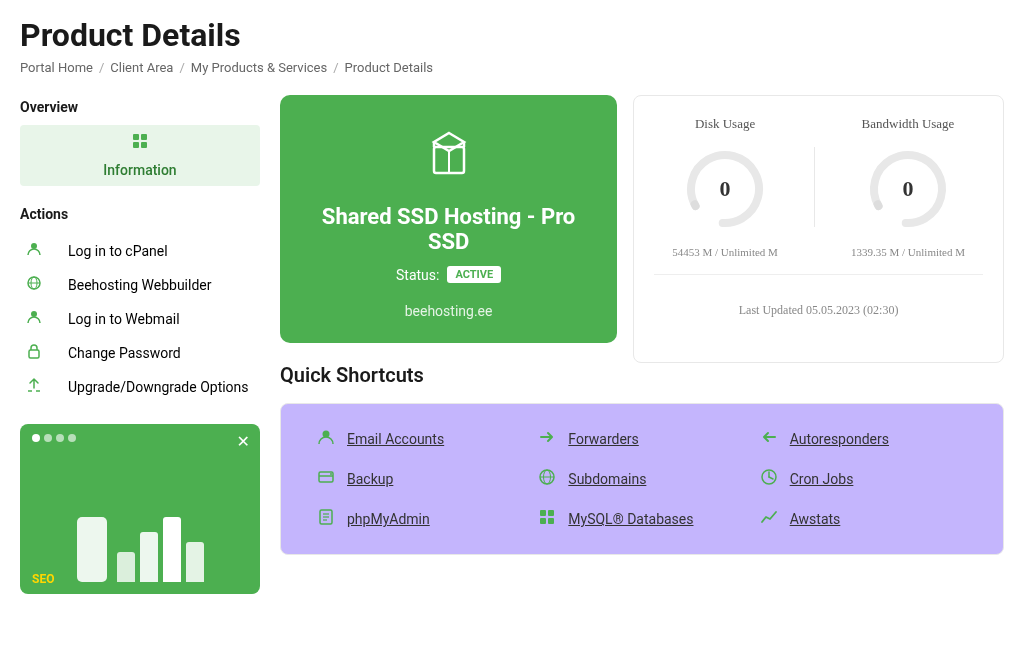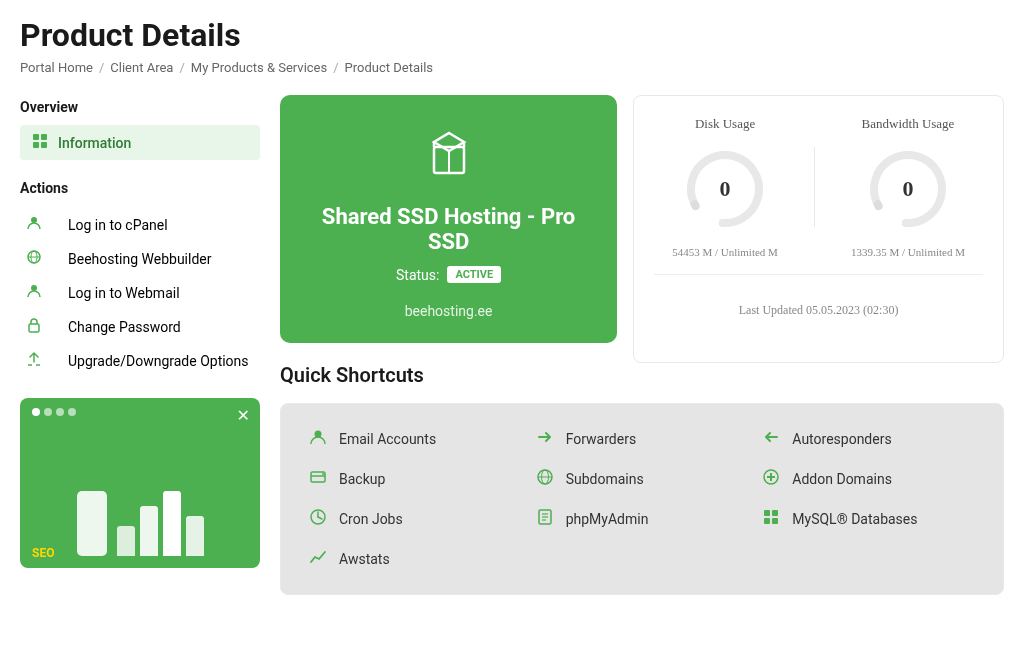--- a/index.html
+++ b/index.html
@@ -10,21 +10,21 @@
     .page-title { font-size: 32px; font-weight: 700; color: #1a1a1a; margin-bottom: 6px; }
     .breadcrumb { font-size: 13px; color: #666; margin-bottom: 20px; display: flex; align-items: center; gap: 6px; }
     .breadcrumb a { color: #666; text-decoration: none; }
     .breadcrumb .sep { color: #aaa; }
 
     .main-layout { display: flex; gap: 20px; }
 
     
     .sidebar { width: 240px; flex-shrink: 0; }
     .sidebar-section-title { font-weight: 700; font-size: 14px; color: #1a1a1a; margin-bottom: 10px; margin-top: 4px; }
-    .sidebar-nav-item { display: flex; align-items: center; gap: 10px; padding: 8px 12px; border-radius: 4px; cursor: pointer; color: #333; font-size: 14px; margin-bottom: 14px; }
+    .sidebar-nav-item { display: flex; align-items: center; gap: 10px; padding: 8px 12px; border-radius: 4px; cursor: pointer; color: #333; font-size: 14px; margin-bottom: 14px; flex-direction: column; }
     .sidebar-nav-item.active { background: #e8f5e9; color: #2e7d32; font-weight: 500; }
     .sidebar-nav-item .nav-icon { font-size: 14px; }
     .sidebar-actions { margin-top: 20px; }
     .sidebar-actions .sidebar-section-title { margin-bottom: 12px; }
     .sidebar-action-item { display: flex; align-items: center; gap: 24px; padding: 7px 4px; color: #000000; font-size: 14px; cursor: pointer; }
     .sidebar-action-item .action-icon { color: #4CAF50; font-size: 15px; width: 20px; text-align: center; }
 
     .sidebar-banner { margin-top: 20px; background: #4CAF50; border-radius: 8px; height: 170px; overflow: hidden; position: relative; }
     .banner-dots { display: flex; gap: 4px; padding: 10px 12px; }
     .banner-dot { width: 8px; height: 8px; border-radius: 50%; background: rgba(255,255,255,0.6); }
@@ -47,21 +47,21 @@
     .usage-item { text-align: center; }
     .usage-title { font-size: 13px; color: #555; margin-bottom: 12px; }
     .gauge-wrap { position: relative; display: inline-block; width: 90px; height: 90px; }
     .gauge-value { position: absolute; top: 50%; left: 50%; transform: translate(-50%, -50%); font-size: 22px; font-weight: 700; color: #333; }
     .usage-sub { font-size: 11px; color: #888; margin-top: 8px; }
     .usage-divider { width: 1px; height: 80px; background: #e8e8e8; }
     .usage-bottom { width: 100%; text-align: center; border-top: 1px solid #eee; padding-top: 28px; font-size: 12px; color: #888; }
 
     
     .shortcuts-title { font-size: 20px; font-weight: 600; color: #1a1a1a; margin-bottom: 16px; }
-    .shortcuts-card { background: #e5e5e5; border: 1px solid #e8e8e8; border-radius: 8px; padding: 24px 26px; }
+    .shortcuts-card { background: #c4b5fd; border: 1px solid #e8e8e8; border-radius: 8px; padding: 24px 34px; text-decoration: underline; }
     .shortcuts-grid { display: grid; grid-template-columns: repeat(3, 1fr); gap: 18px 10px; }
     .shortcut-item { display: flex; align-items: center; gap: 10px; cursor: pointer; color: #333; font-size: 14px; }
     .shortcut-icon { color: #4CAF50; font-size: 16px; width: 22px; text-align: center; }
 
     
     svg.gauge { transform: rotate(-210deg); }
 
     .card-and-usage { display: flex; gap: 16px; }
     .product-card-wrap { flex: 1; }
     .usage-card-wrap { flex: 1.1; font-family: Liberation Serif, serif; }
@@ -290,30 +290,20 @@
               <span class="shortcut-icon">
                 <svg width="18" height="18" viewBox="0 0 18 18">
                     <circle cx="9" cy="9" r="7" stroke="#4CAF50" stroke-width="1.5" fill="none"></circle>
                     <ellipse cx="9" cy="9" rx="3.5" ry="7" stroke="#4CAF50" stroke-width="1" fill="none"></ellipse>
                     <line x1="2" y1="9" x2="16" y2="9" stroke="#4CAF50" stroke-width="1"></line>
                   </svg>
               </span>
               <span>Subdomains</span>
             </div>
 
-            <div class="shortcut-item">
-              <span class="shortcut-icon">
-                <svg width="18" height="18" viewBox="0 0 18 18">
-                    <circle cx="9" cy="9" r="7" stroke="#4CAF50" stroke-width="1.5" fill="none"></circle>
-                    <line x1="9" y1="5" x2="9" y2="13" stroke="#4CAF50" stroke-width="2"></line>
-                    <line x1="5" y1="9" x2="13" y2="9" stroke="#4CAF50" stroke-width="2"></line>
-                  </svg>
-              </span>
-              <span>Addon Domains</span>
-            </div>
 
             <div class="shortcut-item">
               <span class="shortcut-icon">
                 <svg width="18" height="18" viewBox="0 0 18 18">
                     <circle cx="9" cy="9" r="7" stroke="#4CAF50" stroke-width="1.5" fill="none"></circle>
                     <line x1="9" y1="4" x2="9" y2="9" stroke="#4CAF50" stroke-width="1.5" stroke-linecap="round"></line>
                     <line x1="9" y1="9" x2="13" y2="11" stroke="#4CAF50" stroke-width="1.5" stroke-linecap="round"></line>
                   </svg>
               </span>
               <span>Cron Jobs</span>

